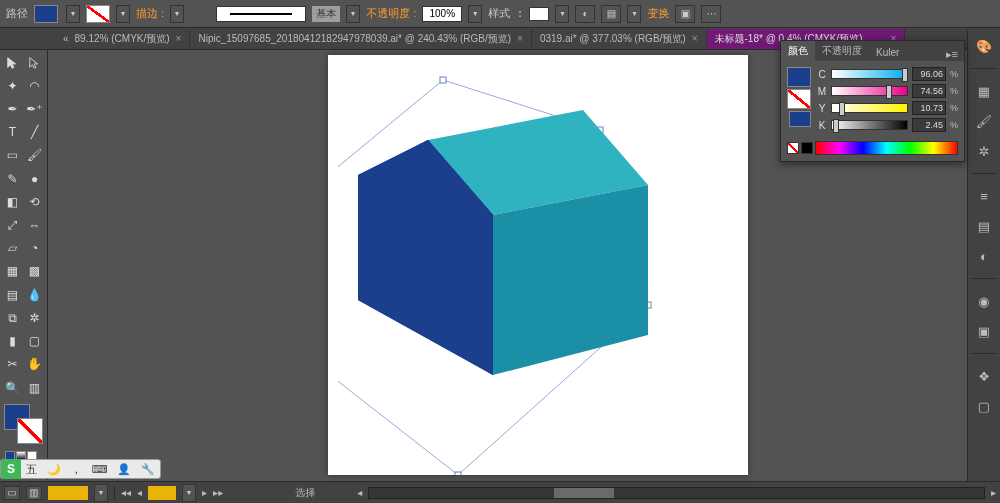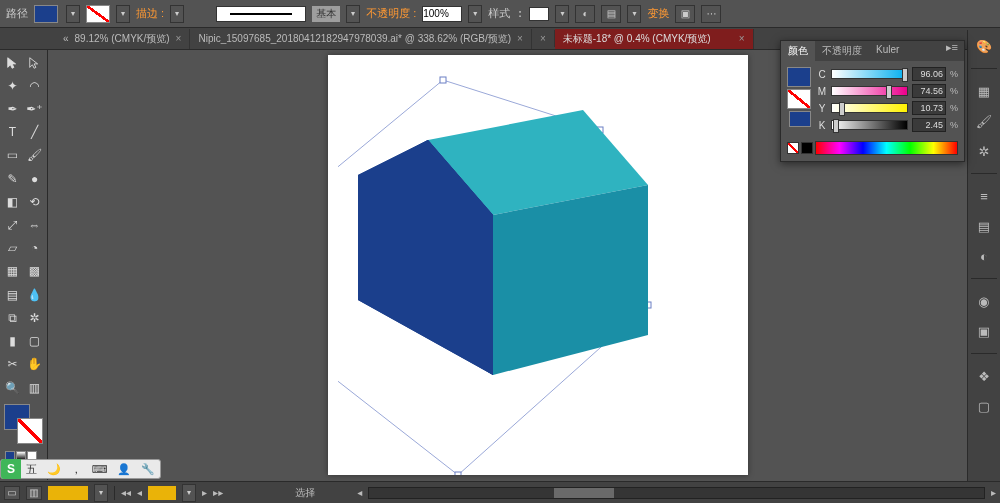--- a/index.html
+++ b/index.html
@@ -9,28 +9,28 @@
 .control-bar { height: 28px; background: #535353; display: flex; align-items: center; padding: 0 6px; gap: 6px; border-bottom: 1px solid #2a2a2a; }
 .ctrl-label { color: #ccc; font-size: 11px; font-family: Liberation Mono, monospace; }
 .fill-swatch { width: 24px; height: 18px; background: #1b3f8c; border: 1px solid #888; display: inline-block; margin-right:2px;}
 .stroke-swatch { width: 24px; height: 18px; background: #fff; border: 1px solid #888; display:inline-block; position: relative; }
 .stroke-swatch::after { content:""; position:absolute; left:0; top:0; right:0; bottom:0; background: linear-gradient(to top right, transparent 45%, red 45%, red 55%, transparent 55%); }
 .dropdown-tiny { width: 14px; height:18px; background:#535353; border:1px solid #333; display:inline-flex; align-items:center; justify-content:center; color:#ccc; font-size:8px;}
 .link-orange { color: #ff9933; cursor: pointer; }
 .brush-preview { width: 90px; height: 16px; background: #fff; border:1px solid #333; display:flex; align-items:center; }
 .brush-preview-inner { width:70%; height:2px; background:#000; margin:0 auto;}
 .brush-label { background:#9e9e9e; color:#333; padding:1px 4px; font-size:10px;}
-.opacity-field { width: 40px; height: 16px; background:#fff; color:#000; border:1px solid #333; font-size:10px; text-align:left;}
+.opacity-field { width: 40px; height: 16px; background:#fff; color:#000; border:1px solid #333; font-size:10px; text-align:center;}
 .style-swatch { width:20px; height:14px; background:#fff; border:1px solid #333;}
 .icon-btn { width:20px; height:18px; background:#535353; border:1px solid #333; display:inline-flex; align-items:center; justify-content:center; font-size:10px; color:#ccc;}
 
 
 .doc-tabs { height: 22px; background: #424242; display:flex; align-items:center; padding-left: 55px; gap:0; border-bottom:1px solid #2a2a2a;}
 .doc-tab { padding: 3px 8px; background:#424242; color:#bbb; font-size:10px; display:flex; align-items:center; gap:6px; border-right:1px solid #333;}
-.doc-tab.active { background:#7f1d1d; color:#ddd;gap:28px;}
+.doc-tab.active { background:#701a75; color:#ddd;gap:28px;}
 .tab-close { color:#999; font-size:10px; cursor:pointer;}
 
 
 .toolbox { position:absolute; left:0; top:50px; width:48px; background:#535353; display:flex; flex-wrap:wrap; padding:2px; gap:1px; border-right:1px solid #2a2a2a; height: 430px;}
 .tool { width:21px; height:21px; background:#535353; display:flex; align-items:center; justify-content:center; color:#ddd; font-size:12px; cursor:pointer; border:1px solid transparent;}
 .tool svg { width:14px; height:14px; fill:#ddd; stroke:#ddd;}
 .color-box { width:40px; height:40px; position:relative; margin:4px 2px;}
 .fill-large { position:absolute; width:26px; height:26px; background:#1b3f8c; border:1px solid #888; left:0; top:0;}
 .stroke-large { position:absolute; width:26px; height:26px; background:#fff; border:1px solid #888; right:0; bottom:0;}
 .stroke-large::after { content:""; position:absolute; inset:0; background: linear-gradient(to top right, transparent 45%, red 45%, red 55%, transparent 55%);}
@@ -42,21 +42,21 @@
 .artboard { position:absolute; left:280px; top:5px; width:420px; height:420px; background:#fff; box-shadow:0 0 6px rgba(0,0,0,.4);}
 .cube-svg { position:absolute; left:10px; top:20px; width:400px; height:400px;}
 
 
 .right-strip { position:absolute; right:0; top:30px; width:33px; bottom:22px; background:#424242; border-left:1px solid #2a2a2a; display:flex; flex-direction:column; align-items:center; padding-top:5px; gap:8px;}
 .strip-icon { width:22px; height:22px; display:flex; align-items:center; justify-content:center; color:#bbb; font-size:13px; cursor:pointer;}
 .strip-divider { width:80%; height:1px; background:#2a2a2a; margin:3px 0;}
 
 
 .color-panel { position:absolute; right:35px; top:40px; width:185px; background:#535353; border:1px solid #2a2a2a; box-shadow:0 2px 8px rgba(0,0,0,.5);}
-.panel-tabs { display:flex; background:#424242; height:20px; align-items:flex-start;}
+.panel-tabs { display:flex; background:#424242; height:20px; align-items:flex-end;}
 .panel-tab { padding:3px 7px; font-size:10px; color:#bbb; cursor:pointer;}
 .panel-tab.active { background:#535353; color:#fff;}
 .panel-menu { margin-left:auto; padding:0 6px; color:#bbb;}
 .panel-body { padding:6px; }
 .cmyk-row { display:flex; align-items:center; gap:4px; margin-bottom:3px;}
 .cmyk-letter { width:10px; text-align:center; color:#ddd; font-size:10px;}
 .cmyk-slider { flex:1; height:10px; border:1px solid #333; position:relative;}
 .cmyk-slider.c { background: linear-gradient(to right,#fff,#00aeef);}
 .cmyk-slider.m { background: linear-gradient(to right,#fff,#ec008c);}
 .cmyk-slider.y { background: linear-gradient(to right,#fff,#fff200);}
@@ -117,24 +117,25 @@
   <span class="icon-btn">▤</span>
   <span class="dropdown-tiny">▾</span>
   <span class="link-orange">变换</span>
   <span class="icon-btn">▣</span>
   <span class="icon-btn">⋯</span>
 </div>
 
 <div class="doc-tabs">
   <div class="doc-tab">« <span>89.12% (CMYK/预览)</span><span class="tab-close">×</span></div>
   <div class="doc-tab">
-      <span>Nipic_15097685_20180412182947978039.ai* @ 338.62% (RGB/预览)</span>
+      <span>Nipic_15097685_20180412182947978039.ai* @ 240.43% (RGB/预览)</span>
       <span class="tab-close">×</span>
     </div>
   <div class="doc-tab">
+      <span>0319.ai* @ 377.03% (RGB/预览)</span>
       <span class="tab-close">×</span>
     </div>
   <div class="doc-tab active">
       <span>未标题-18* @ 0.4% (CMYK/预览)</span>
       <span class="tab-close">×</span>
     </div>
 </div>
 
 <div class="toolbox">
   <div class="tool">

